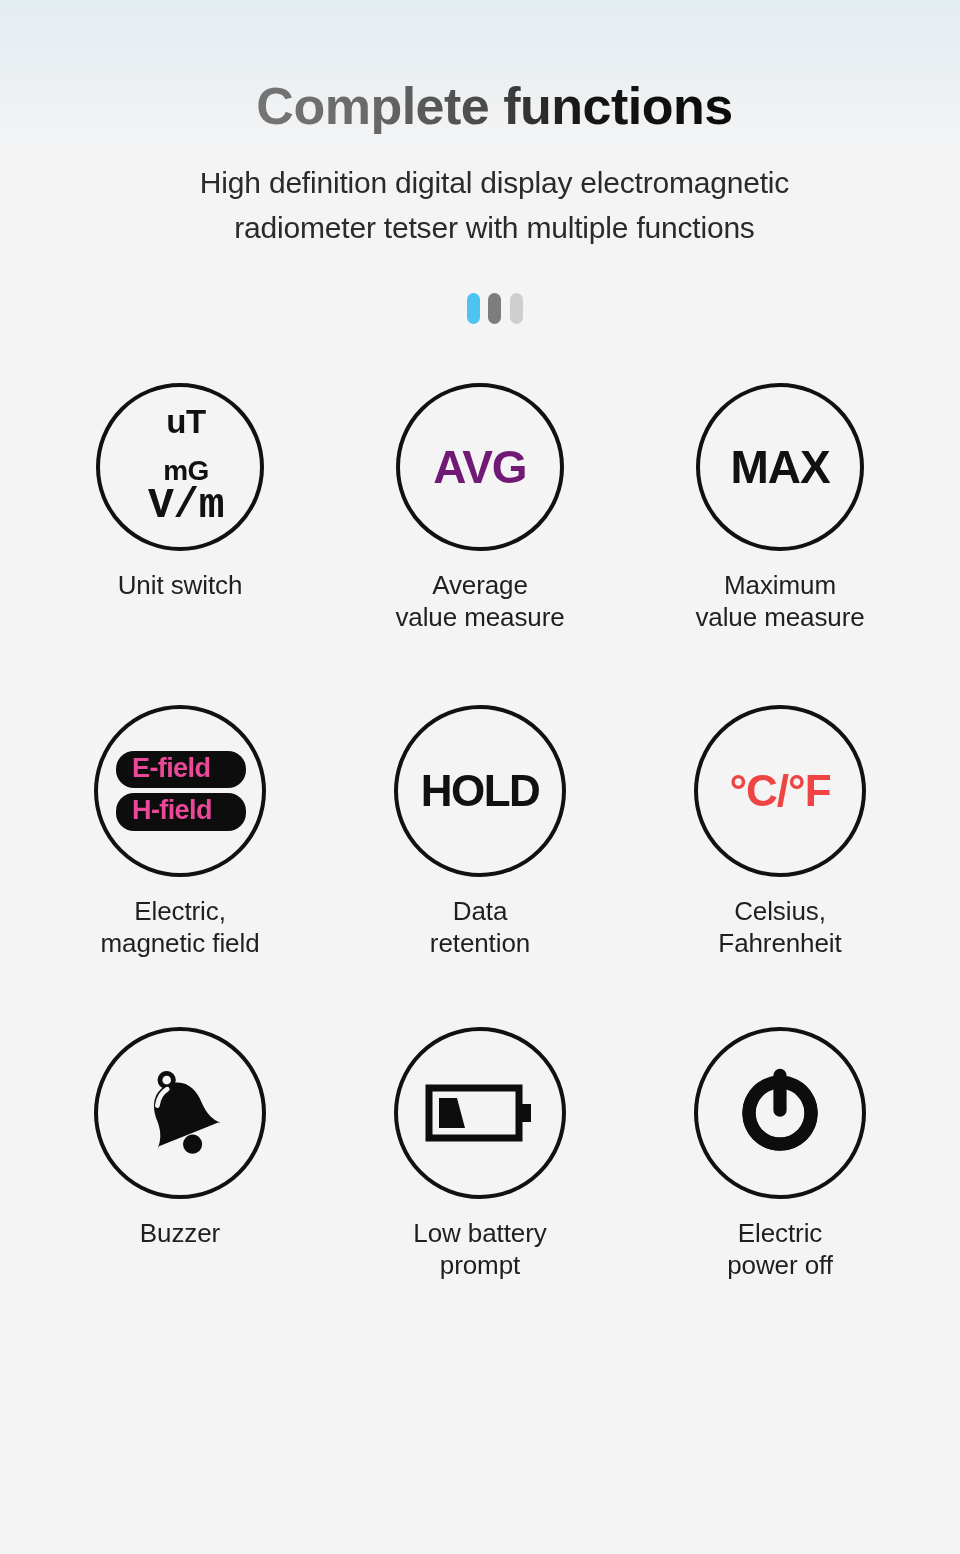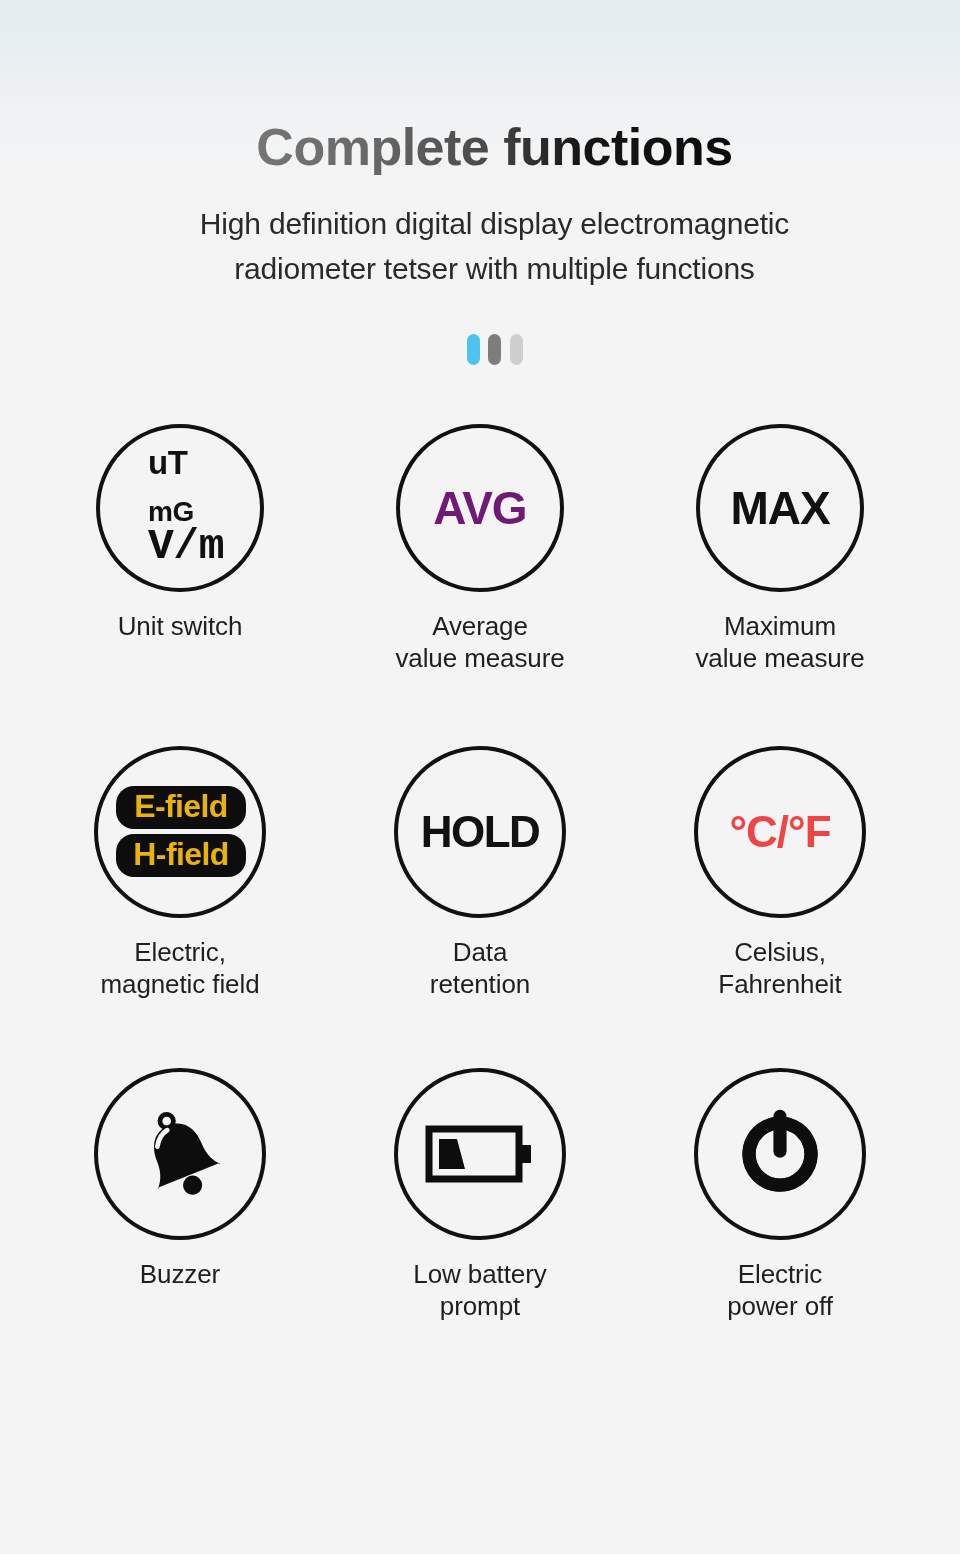--- a/index.html
+++ b/index.html
@@ -12,21 +12,21 @@
         #e9eff2 60px,
         #f0f2f3 110px,
         #f4f4f5 175px,
         #f4f4f5 1554px);
     color:#1b1b1b;
     overflow:hidden;
     position:relative;
   }
 
   
-  .header { text-align:center; padding-top:120px;margin-left:29px; }
+  .header { text-align:center; padding-top:79px;margin-left:29px; }
 
   .page-title{
     font-size:52px;
     font-weight:bold;
     letter-spacing:-0.5px;
     line-height:1.05;
     background-image: linear-gradient(to right, #757575 0%, #6a6a6a 22%, #4a4a4a 48%, #161616 68%, #0b0b0b 100%);
     -webkit-background-clip:text;
     background-clip:text;
     color:transparent;
@@ -93,20 +93,21 @@
     color:#1f1f1f;
     letter-spacing:-0.1px;
     font-weight:400;
   }
   .caption .line{ display:block; }
 
   
   .unit-stack{
     display:flex;
     flex-direction:column;
+    align-items:center;
     font-weight:bold;
     line-height:0.98;
     color:#111;
     letter-spacing:-0.5px;
     transform:translateX(6px);
   }
   .unit-stack .u1{ font-size:33px; }
   .unit-stack .u2{ font-size:28px; margin-top:18px; }
   .unit-stack .u3{ font-size:43px; margin-top:1px;font-family:Liberation Mono, monospace; }
 
@@ -117,28 +118,27 @@
 
   
   .field-stack{
     display:flex;
     flex-direction:column;
     gap:5px;
     transform:translateX(1px);
   }
   .pill{
     background:#0d0d0d;
-    color:#eab308;
+    color:#ec4899;
     border-radius:18px;
-    font-size:32px;
+    font-size:27px;
     font-weight:bold;
     letter-spacing:-0.6px;
     padding:3px 16px 5px;
     width:130px;
-    text-align:center;
     line-height:1.1;
   }
 
   
   .icon-svg{ display:block; }
 </style>
 </head>
 <body>
 
 <div class="header">

